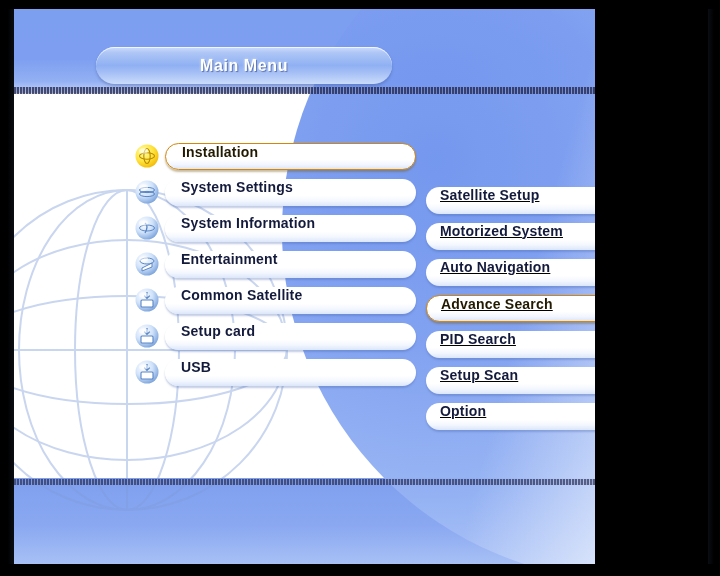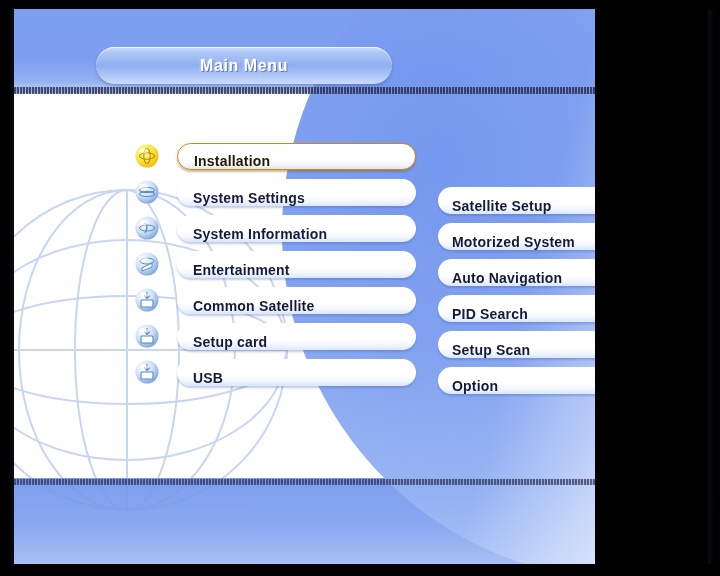--- a/index.html
+++ b/index.html
@@ -151,41 +151,40 @@
   }
   .icon-badge svg { display: block; width: 26px; height: 26px; }
 
   .pill {
     position: relative;
     flex: 1 1 auto;
     height: 27px;
     border-radius: 14px;
     background: linear-gradient(to bottom, #ffffff 0%, #ffffff 62%, #f2f6fe 82%, #dbe6fa 100%);
     box-shadow: 0 2px 2px rgba(70,100,170,0.33);
-    display: flex; align-items: flex-end;
+    display: flex; align-items: flex-start;
     padding-left: 16px;
     box-sizing: border-box;
-    margin-left: 12px;
   }
   .pill-label {
     font-size: 14px;
     font-weight: bold;
     color: #141a3c;
     letter-spacing: 0.2px;
     white-space: nowrap;
   }
   .pill.selected {
     background: linear-gradient(to bottom,
        #fff6b0 0%, #ffe martin 0%, #ffe87a 26%, #ffd23c 58%, #f7b617 86%, #e8a60d 100%);
     border: 1px solid #d4860a;
     box-shadow: 0 2px 2px rgba(120,90,20,0.40), inset 0 1px 0 rgba(255,255,255,0.8);
   }
   .pill.selected .pill-label { color: #221a00; }
 
-  .col-right .pill { padding-left: 14px; }
+  .col-right .pill { padding-left: 14px; text-decoration: underline; }
 </style>
 </head>
 <body>
 
 <div id="screen">
 
   <div class="stage">
 
     <div class="band-top"></div>
     <div class="band-mid"></div>
@@ -368,20 +367,25 @@
           <div class="pill">
             <span class="pill-label">Motorized System</span>
           </div>
         </div>
         <div class="row">
           <div class="pill">
             <span class="pill-label">Auto Navigation</span>
           </div>
         </div>
         <div class="row">
+          <div class="pill selected">
+            <span class="pill-label">Advance Search</span>
+          </div>
+        </div>
+        <div class="row">
           <div class="pill">
             <span class="pill-label">PID Search</span>
           </div>
         </div>
         <div class="row">
           <div class="pill">
             <span class="pill-label">Setup Scan</span>
           </div>
         </div>
         <div class="row">

